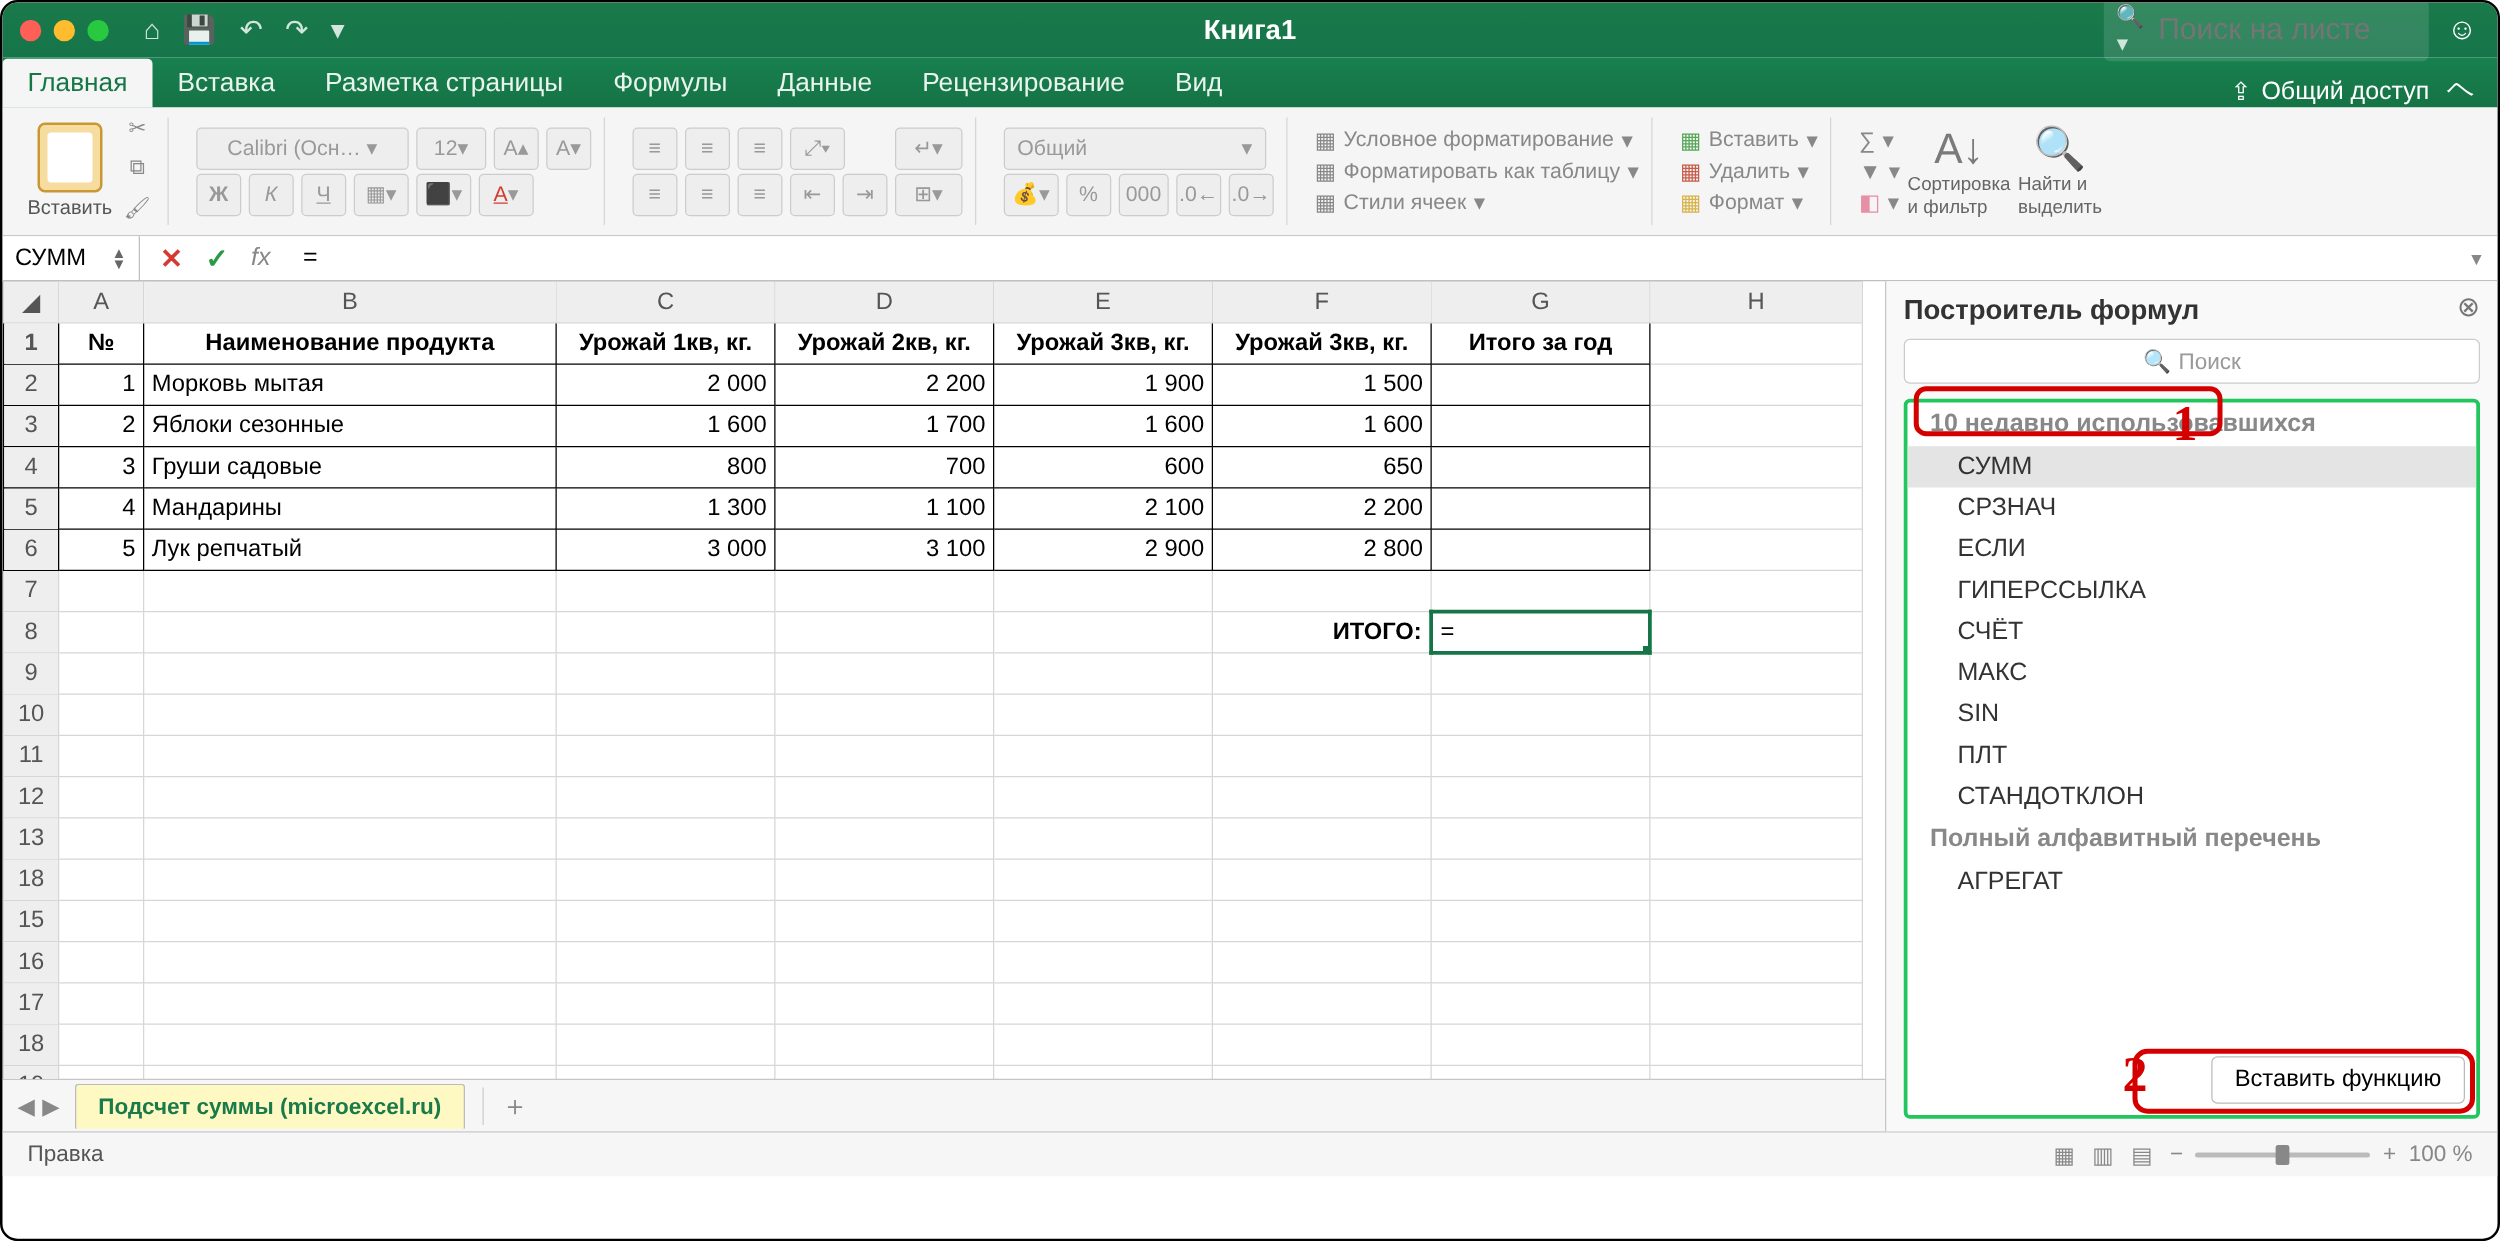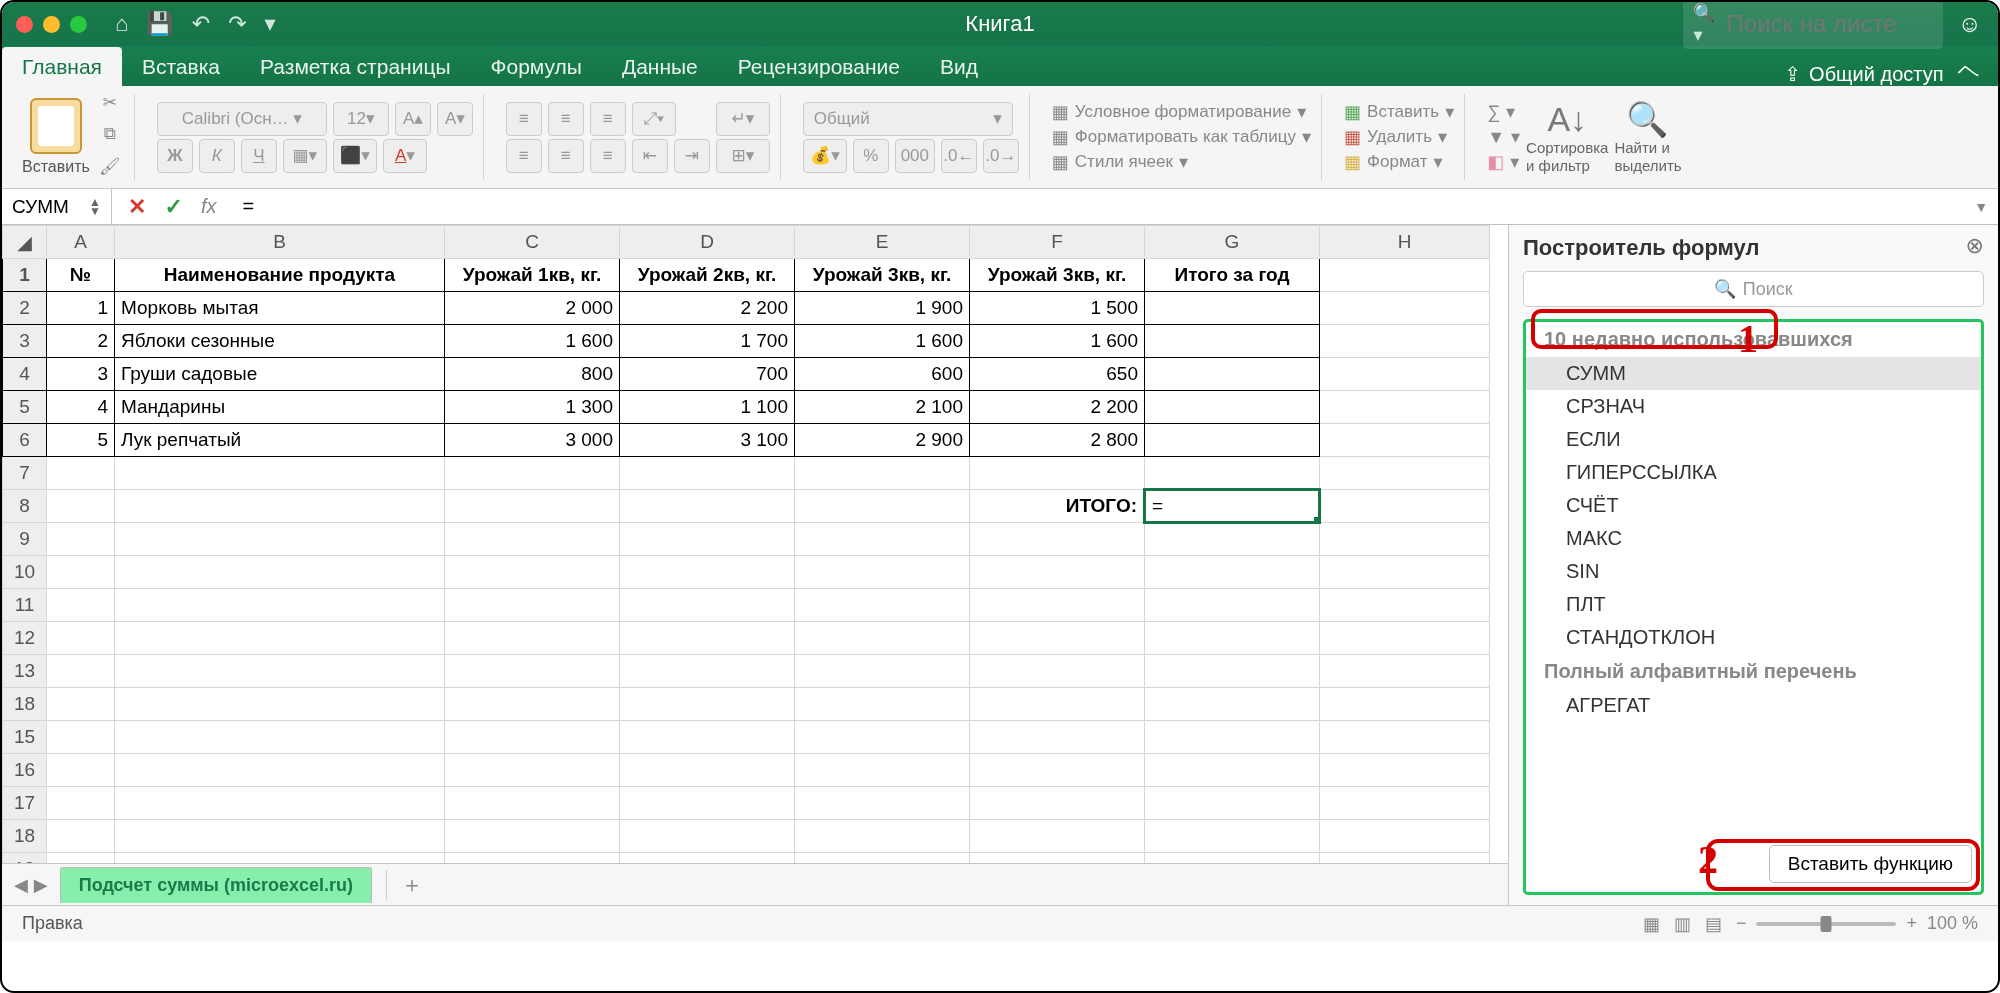--- a/index.html
+++ b/index.html
@@ -3,21 +3,21 @@
 <meta charset="utf-8">
 <style>
   * { box-sizing: border-box; margin: 0; padding: 0; font-family: -apple-system, "Helvetica Neue", Arial, sans-serif; }
   body { background: #fff; width: 2000px; height: 993px; overflow: hidden; border: 2px solid #000; border-radius: 14px; }
   .titlebar { height: 44px; background: linear-gradient(#1a7a4a,#16744a); display:flex; align-items:center; color:#fff; position:relative;}
   .traffic { display:flex; gap:10px; margin-left:14px;}
   .tl { width:17px; height:17px; border-radius:50%; }
   .tl.red{background:#ff5f57;} .tl.yel{background:#febc2e;} .tl.grn{background:#28c840;}
   .tb-icons{ display:flex; gap:18px; margin-left:28px; align-items:center;}
   .tb-icons span{ color:#e8f3ed; font-size:22px; opacity:.9;}
-  .tb-title{position:absolute; left:50%; transform:translateX(-50%); font-size:22px; font-weight:400;}
+  .tb-title{position:absolute; left:50%; transform:translateX(-50%); font-size:22px; font-weight:700;}
   .tb-right{position:absolute; right:16px; display:flex; align-items:center; gap:14px;}
   .tb-search{display:flex; align-items:center; background:rgba(255,255,255,.12); border-radius:5px; padding:3px 10px; width:260px;}
   .tb-search input{background:transparent;border:none;color:#cfe6da;font-size:24px;outline:none;width:100%;}
   .tb-search .mag{color:#cfe6da;margin-right:6px;font-size:18px;}
   .ribbon-tabs{height:40px; background:linear-gradient(#188050,#157345); display:flex; align-items:flex-end; color:#fff;}
   .rtab{padding:8px 20px 7px; font-size:21px; color:#eaf4ee; cursor:pointer;}
   .rtab.active{background:#f5f5f5;color:#167746;border-radius:4px 4px 0 0;}
   .ribbon-tabs .spacer{flex:1;}
   .share{display:flex;align-items:center;gap:8px;color:#fff;margin-right:14px;font-size:20px;}
   .collapse{color:#fff;font-size:22px;margin-right:18px;}
@@ -60,21 +60,21 @@
   .hdrrow td{border:1px solid #000;font-weight:700;text-align:center;}
   .datarow td{border:1px solid #000;}
   .datarow .num{text-align:right;}
   .datarow .nm{text-align:left;}
   .datarow .idx{text-align:right;}
   .active-cell{border:3px solid #157547 !important; position:relative;}
   .active-cell::after{content:'';position:absolute;right:-4px;bottom:-4px;width:8px;height:8px;background:#157547;}
   .itogo{text-align:right;font-weight:700;}
   .sheet-tabs{height:42px;border-top:1px solid #c6c6c6;background:#f6f6f6;display:flex;align-items:center;}
   .st-nav{display:flex;gap:6px;padding:0 12px;color:#888;font-size:18px;}
-  .st-tab{border:1px solid #bbb;border-bottom:none;background:#86efac;padding:7px 18px;font-size:18px;color:#1a7a4a;font-weight:600;border-radius:3px 3px 0 0;}
+  .st-tab{border:1px solid #bbb;border-bottom:none;background:#fef9c3;padding:7px 18px;font-size:18px;color:#1a7a4a;font-weight:600;border-radius:3px 3px 0 0;}
   .st-add{margin-left:14px;color:#888;font-size:22px;padding:0 14px;border-left:1px solid #ccc;}
   .builder{width:490px;border-left:1px solid #c6c6c6;background:#f9f9f9;display:flex;flex-direction:column;padding:10px 14px;position:relative;}
   .builder h3{font-size:22px;font-weight:600;color:#333;margin-bottom:10px;}
   .builder .close{position:absolute;right:14px;top:8px;font-size:22px;color:#777;}
   .b-search{background:#fff;border:1px solid #ccc;border-radius:5px;height:36px;display:flex;align-items:center;justify-content:center;gap:6px;color:#999;font-size:18px;margin-bottom:12px;}
   .b-list{flex:1;background:#fff;border:3px solid #22c55e;border-radius:5px;overflow:auto;font-size:20px;}
   .b-sec{color:#888;font-weight:600;padding:6px 18px;}
   .b-item{padding:5px 40px;color:#333;}
   .b-item.sel{background:#e4e4e4;}
   .callout{position:absolute;font-size:40px;font-weight:900;color:#d40000;font-family:Georgia,serif;}

